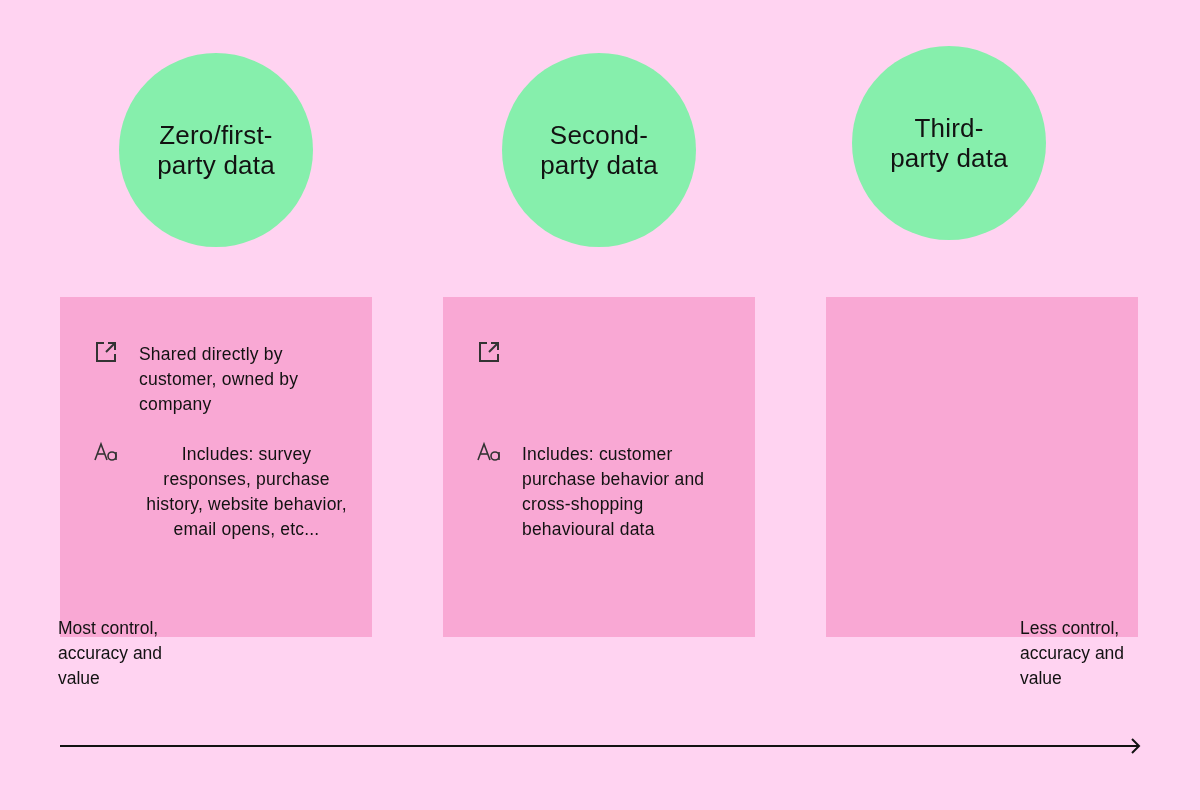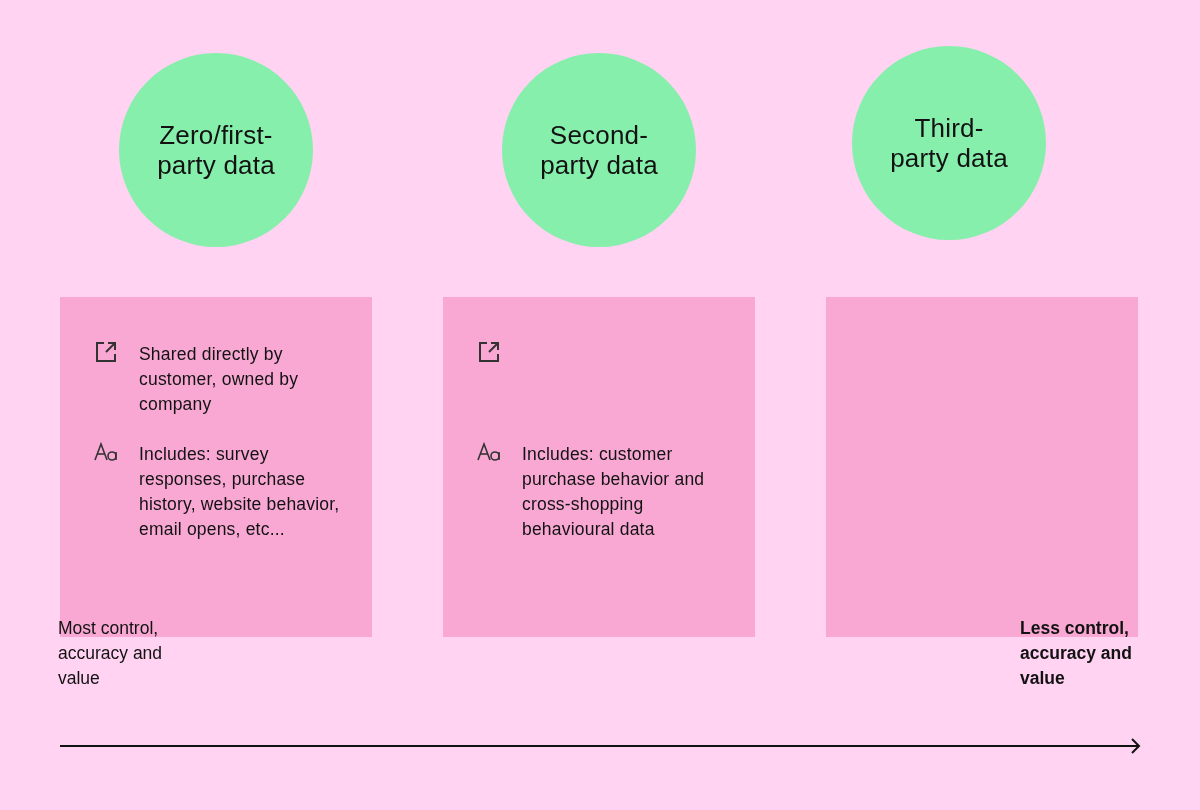--- a/index.html
+++ b/index.html
@@ -52,21 +52,21 @@
 
 <div class="card" style="left:60px;">
   <div class="row" style="top:45px;">
     <svg class="icon" viewBox="0 0 24 24" fill="none" stroke="currentColor" stroke-width="2">
         <path d="M10 3H3v18h18v-7"></path>
         <path d="M14 3h7v7"></path>
         <path d="M21 3l-9 9"></path>
       </svg>
     <div class="text">Shared directly by customer, owned by company</div>
   </div>
-  <div class="row" style="top:145px;">
+  <div class="row" style="top:145px;text-align:center;">
     <svg class="icon" viewBox="0 0 24 24" fill="none" stroke="currentColor" stroke-width="1.6">
         <path d="M1 20L7 4l6 16"></path>
         <path d="M3.5 14h7"></path>
         <circle cx="18" cy="16" r="4"></circle>
         <path d="M22 12v8"></path>
       </svg>
     <div class="text">Includes: survey responses, purchase history, website behavior, email opens, etc...</div>
   </div>
 </div>
 
@@ -86,17 +86,17 @@
         <path d="M22 12v8"></path>
       </svg>
     <div class="text">Includes: customer purchase behavior and cross-shopping behavioural data</div>
   </div>
 </div>
 
 <div class="card" style="left:826px;">
 </div>
 
 <div class="axis-label" style="left:58px; width:135px;">Most control, accuracy and value</div>
-<div class="axis-label" style="left:1020px; width:130px;font-weight:bold;">Less control, accuracy and value</div>
+<div class="axis-label" style="left:1020px; width:130px;">Less control, accuracy and value</div>
 <svg class="arrow" viewBox="0 0 1082 20">
   <line x1="0" y1="10" x2="1079" y2="10" stroke="#121212" stroke-width="2"></line>
   <path d="M1072 3l7 7-7 7" fill="none" stroke="#121212" stroke-width="2"></path>
 </svg>
 
 </body></html>

